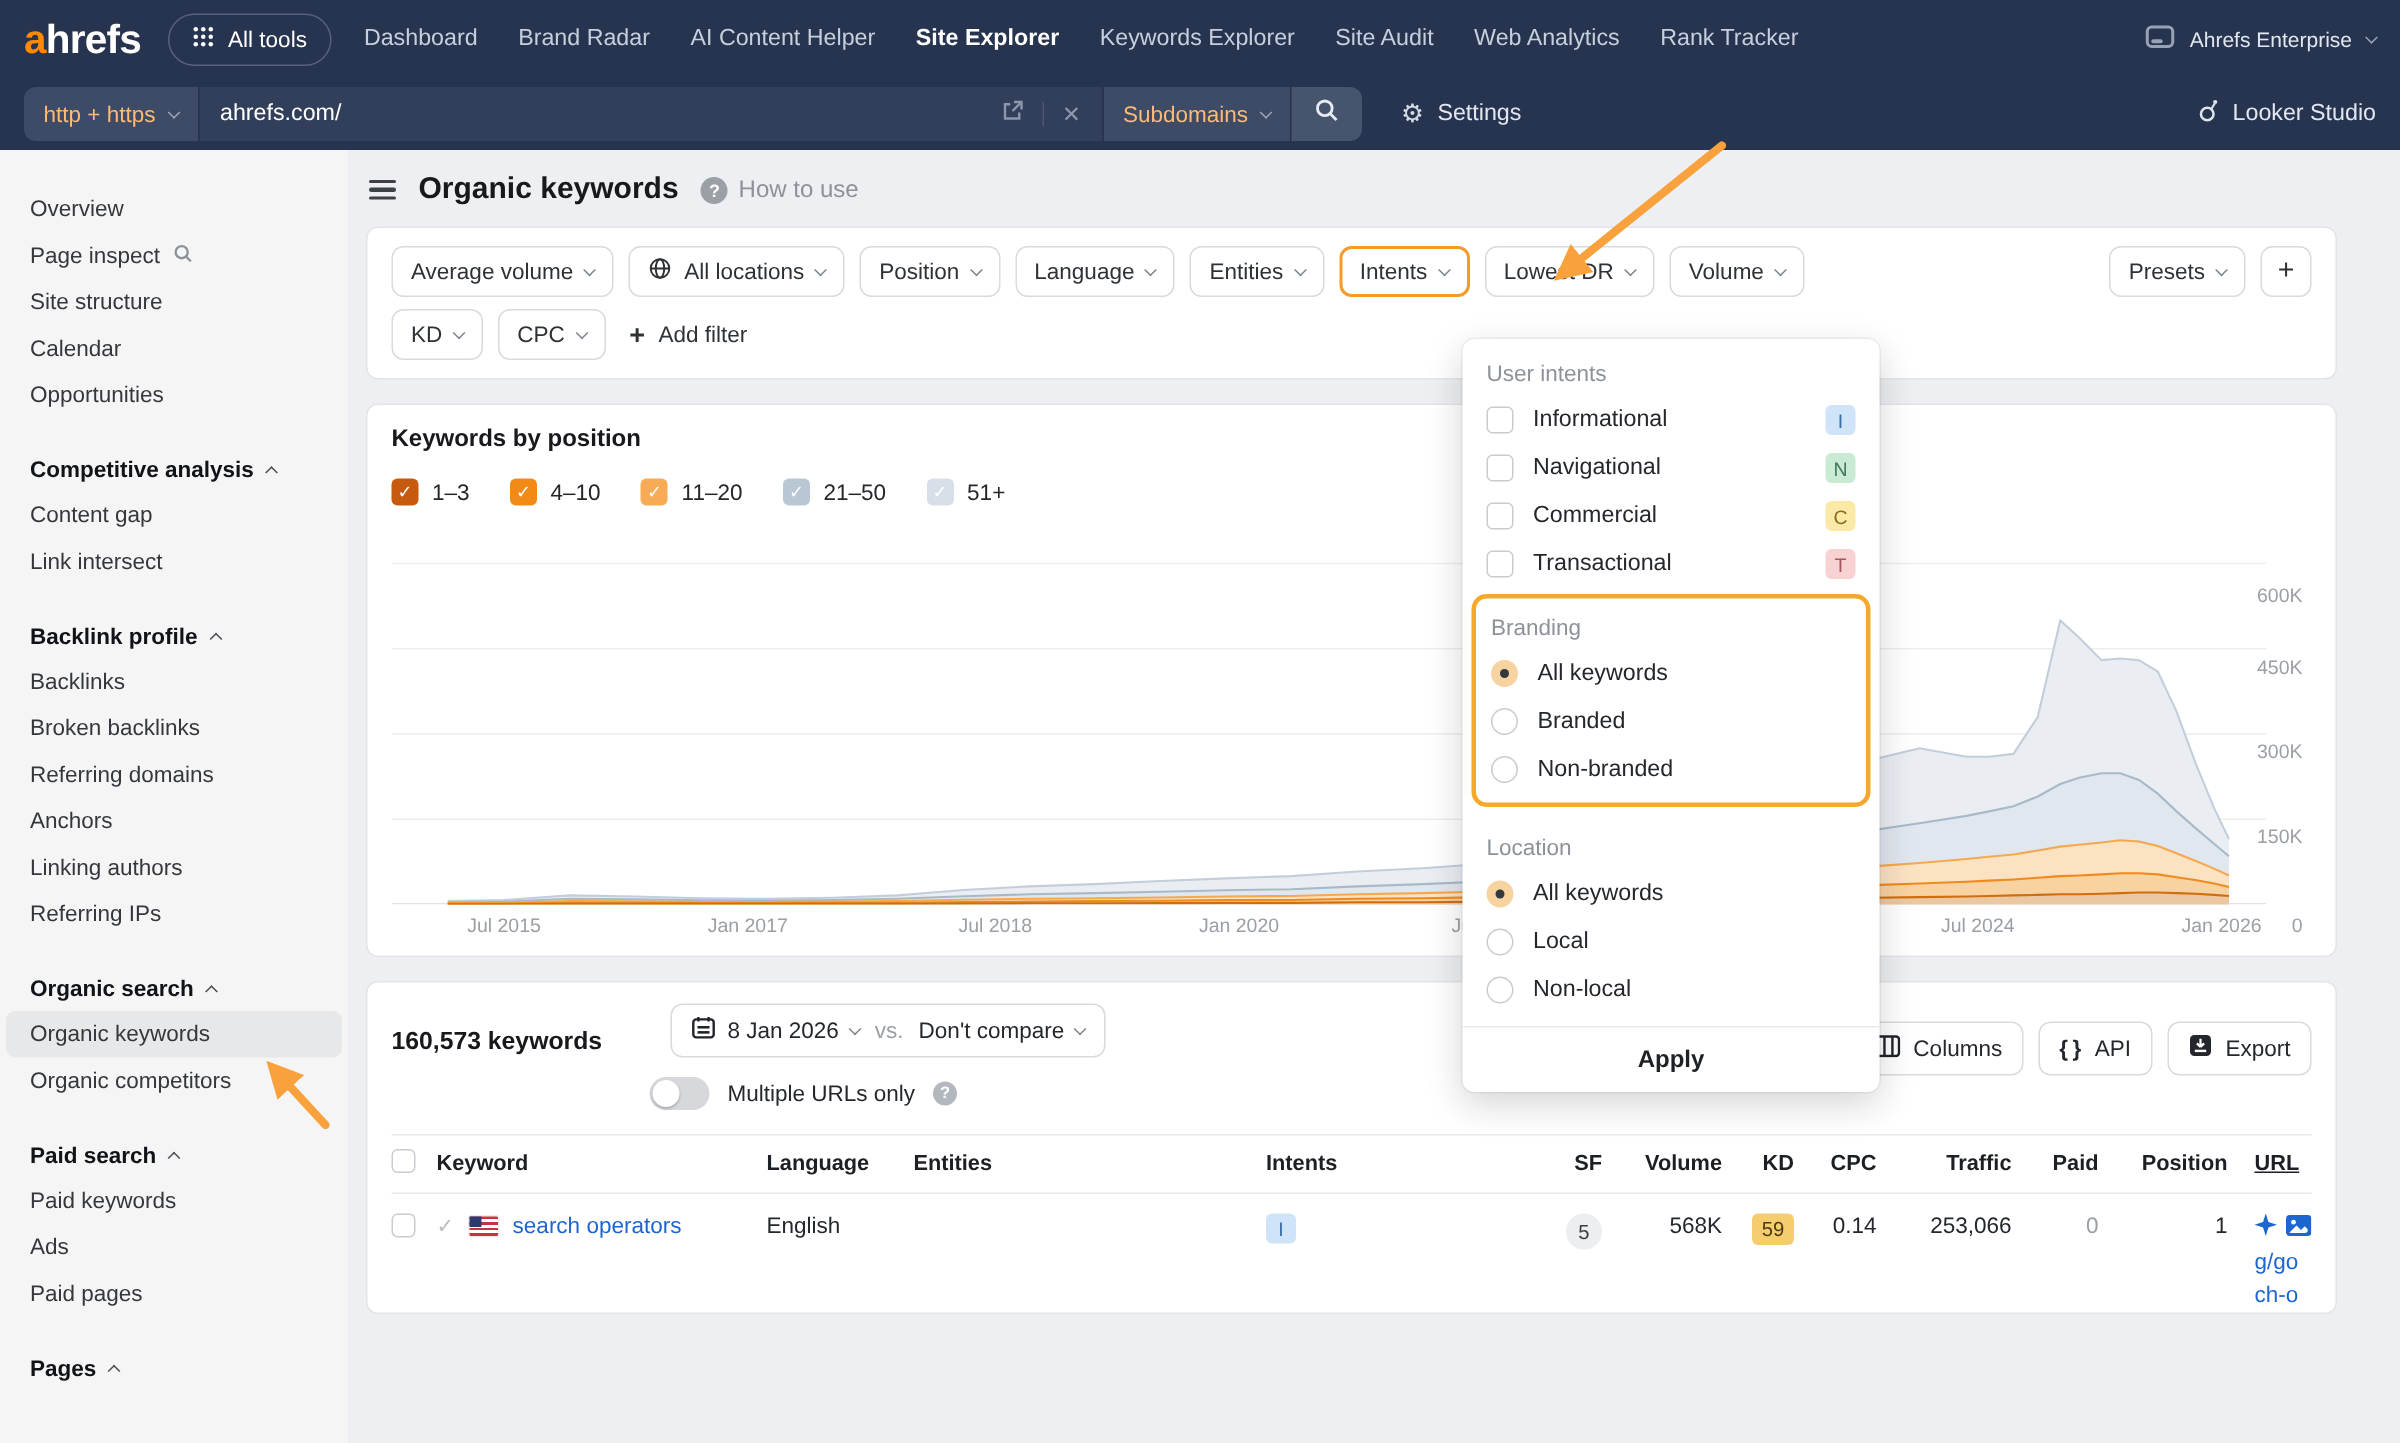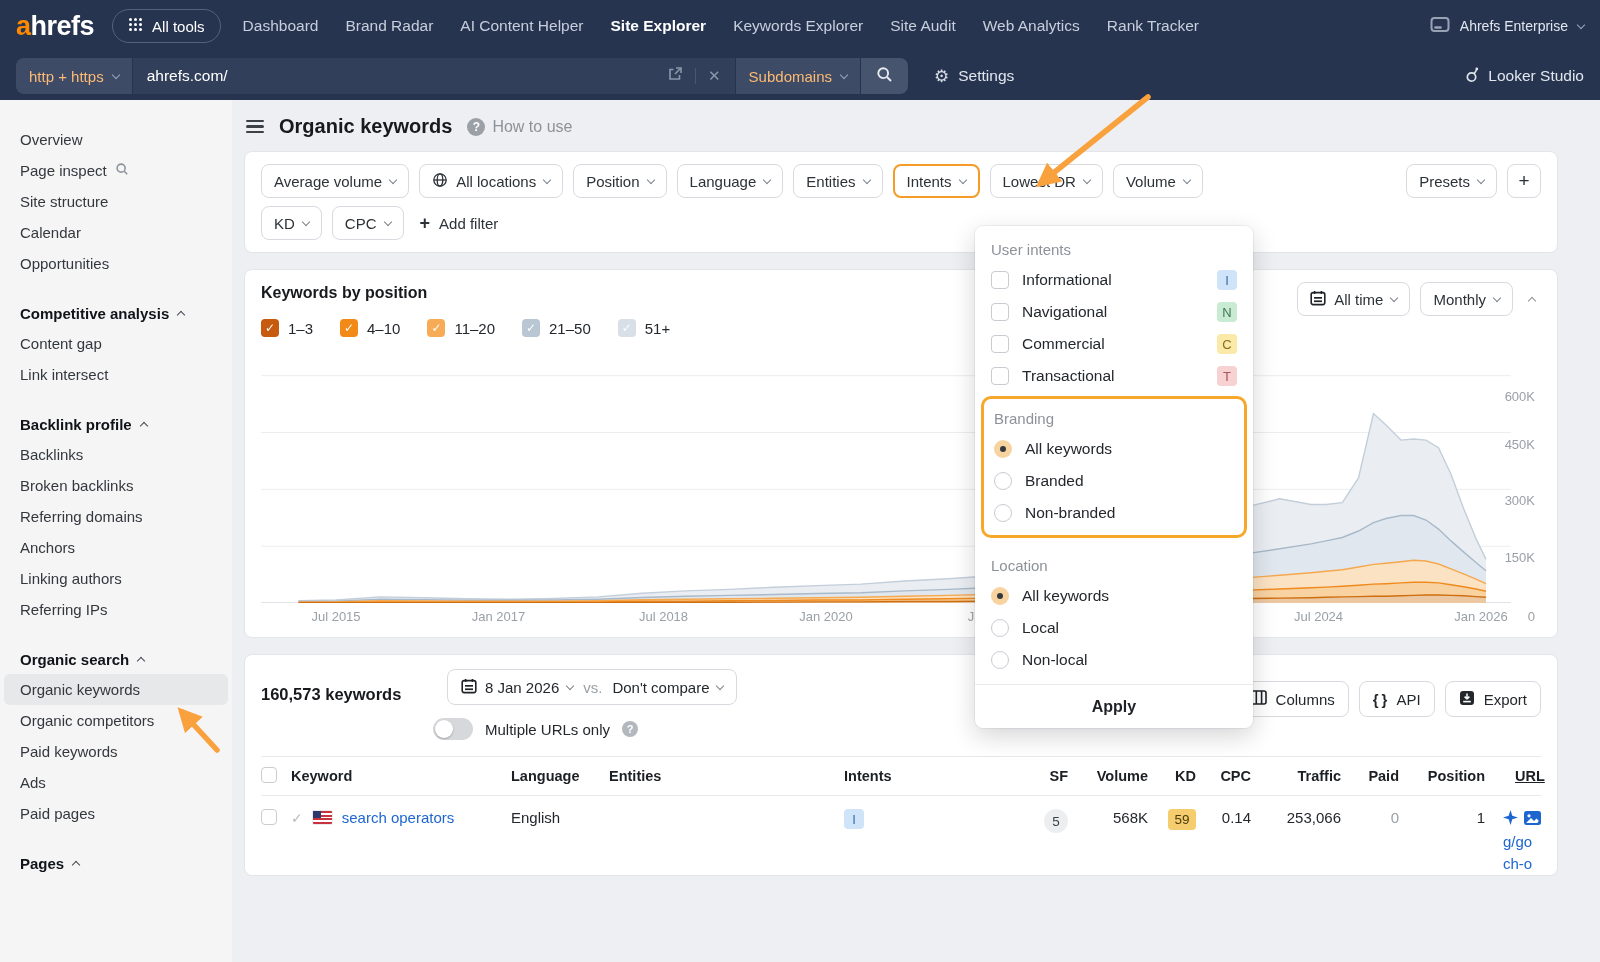--- a/index.html
+++ b/index.html
@@ -256,20 +256,24 @@
     <div class="sb-header">
       <span>Organic search</span>
       <span class="chev up"></span>
     </div>
     <div class="sb-item selected">
       <span>Organic keywords</span>
     </div>
     <div class="sb-item">
       <span>Organic competitors</span>
     </div>
+    <div class="sb-header">
+      <span>Paid search</span>
+      <span class="chev up"></span>
+    </div>
     <div class="sb-item">
       <span>Paid keywords</span>
     </div>
     <div class="sb-item">
       <span>Ads</span>
     </div>
     <div class="sb-item">
       <span>Paid pages</span>
     </div>
     <div class="sb-header">
@@ -355,38 +359,20 @@
         </div>
       <div class="addf">
         <span class="plus">+</span>
         <span>Add filter</span>
       </div>
     </div>
   </div>
 
   <div class="card chart-card">
     <div class="cc-title">Keywords by position</div>
-    <div class="cc-controls">
-      <div class="fbtn">
-        <span><svg width="16" height="16" viewBox="0 0 16 16">
-              <rect x="1.2" y="2.6" width="13.6" height="12" rx="2" fill="none" stroke="#1f2328" stroke-width="1.6"></rect>
-              <line x1="4.6" y1="1" x2="4.6" y2="4" stroke="#1f2328" stroke-width="1.6"></line>
-              <line x1="11.4" y1="1" x2="11.4" y2="4" stroke="#1f2328" stroke-width="1.6"></line>
-              <rect x="4" y="7" width="8" height="1.7" fill="#1f2328"></rect>
-              <rect x="4" y="10.4" width="8" height="1.7" fill="#1f2328"></rect>
-            </svg></span>
-        <span>All time</span>
-        <span class="chev"></span>
-      </div>
-      <div class="fbtn">
-        <span>Monthly</span>
-        <span class="chev"></span>
-      </div>
-      <span class="cc-collapse"><span class="chev up"></span></span>
-    </div>
     <div class="legend" id="legend">
         <div class="lg">
           <span class="lgcb" style="background: rgb(198, 90, 14);">✓</span>
           <span>1–3</span>
         </div>
         <div class="lg">
           <span class="lgcb" style="background: rgb(242, 138, 23);">✓</span>
           <span>4–10</span>
         </div>
         <div class="lg">
@@ -498,21 +484,21 @@
           <div>Language</div>
           <div>Entities</div>
           <div>Intents</div>
           <div class="r">SF</div>
           <div class="r">Volume</div>
           <div class="r">KD</div>
           <div class="r">CPC</div>
           <div class="r">Traffic</div>
           <div class="r">Paid</div>
           <div class="r">Position</div>
-          <div class=" urlhead" style="padding-left: 30px; text-decoration: underline;">URL</div>
+          <div class=" urlhead" style="padding-left: 18px; text-decoration: underline;">URL</div>
         </div>
       <div id="tbody">
           <div class="trow tdata">
             <div><span class="cbx"></span></div>
             <div class="kwcell">
               <span class="okch">✓</span>
               <span class="flag"></span>
               <a class="link">search operators</a>
             </div>
             <div>English</div>

